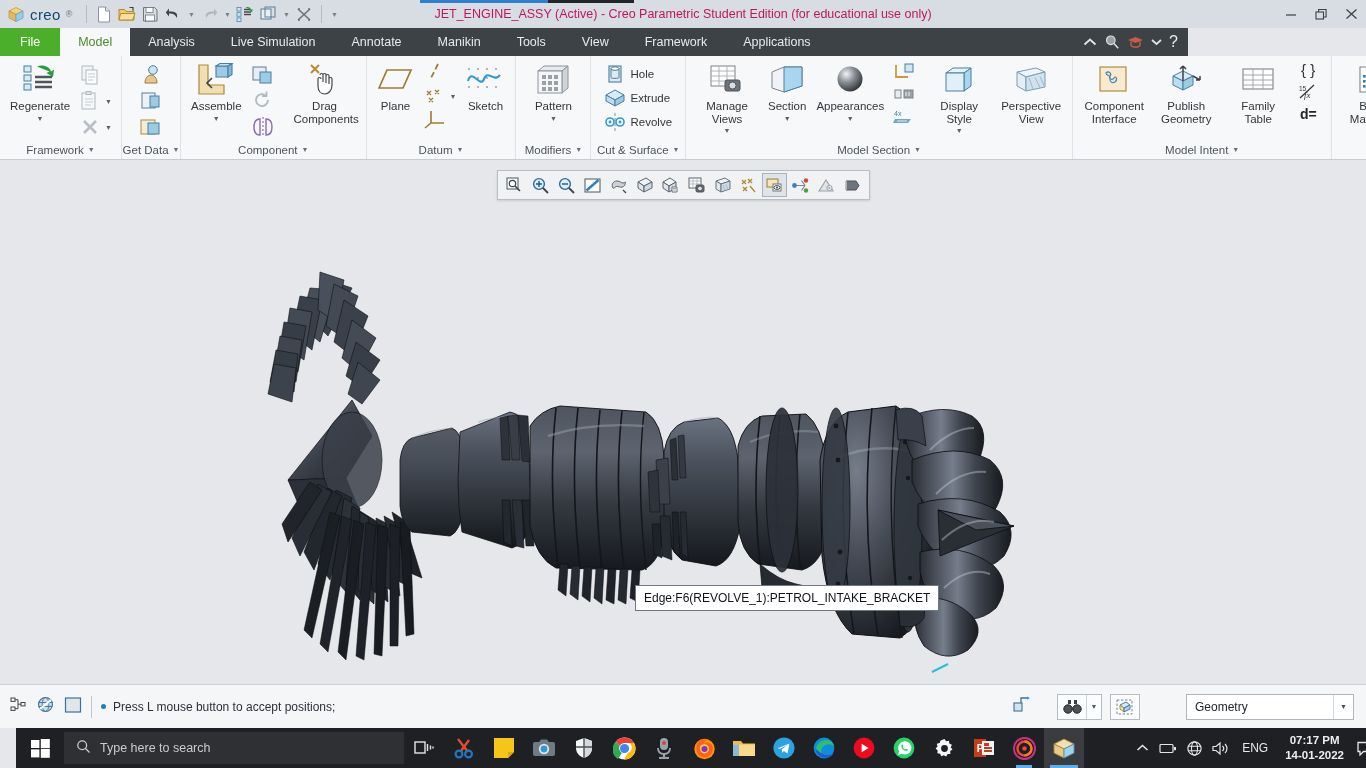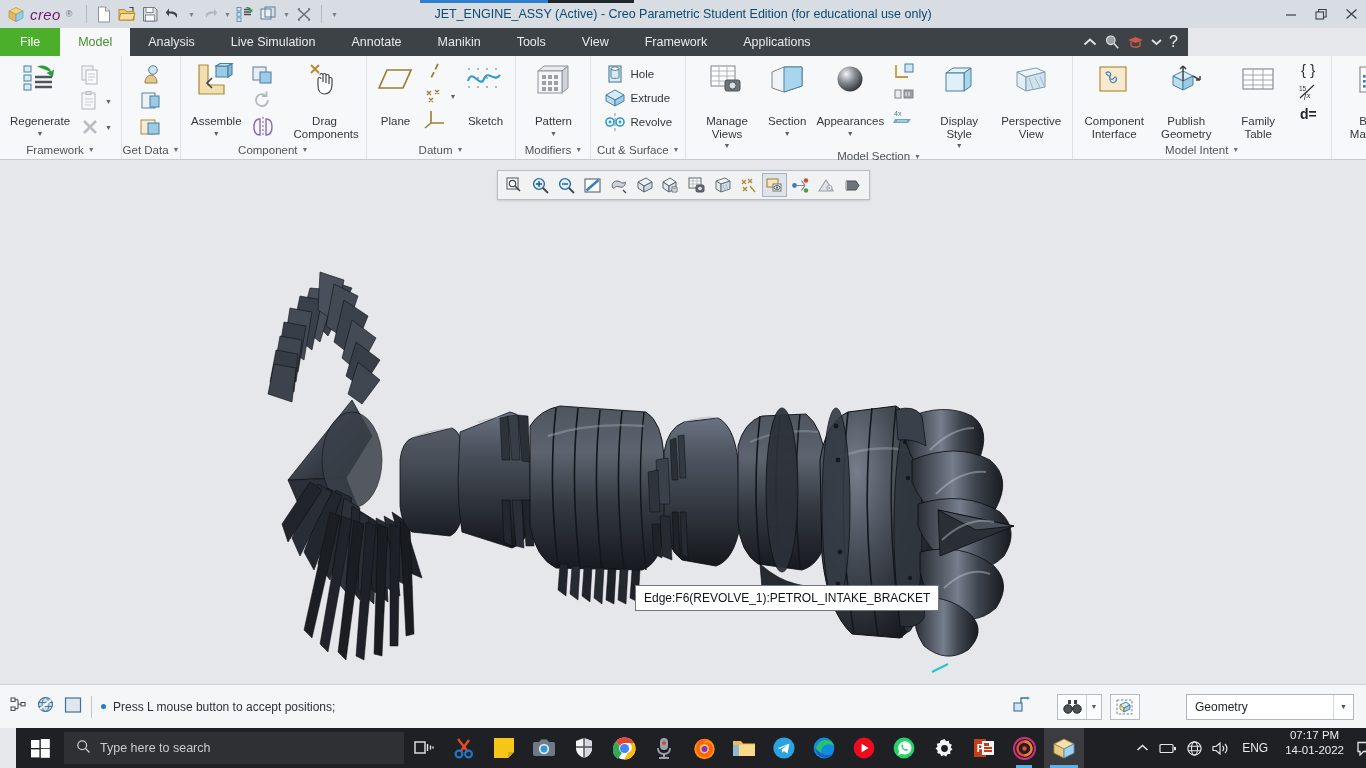--- a/index.html
+++ b/index.html
@@ -15,34 +15,34 @@
   #titlebar {
     position: absolute; left: 0; top: 0; width: 1366px; height: 28px;
     background: #d8dce3;
     display: flex; align-items: center;
   }
   #qat { display: flex; align-items: center; height: 28px; padding-left: 6px; gap: 1px; }
   .creo-logo { display: flex; align-items: center; gap: 5px; padding: 0 8px 0 2px; }
   .creo-cube {
     width: 17px; height: 17px; position: relative;
   }
-  .creo-word { font-size: 15px; color: #701a75; letter-spacing: .4px; font-style: italic; }
+  .creo-word { font-size: 15px; color: #0c4a6e; letter-spacing: .4px; }
   .qsep { width: 1px; height: 18px; background: #b4bac4; margin: 0 5px; }
   .qbtn {
     width: 22px; height: 22px; display: flex; align-items: center; justify-content: center;
     position: relative;
   }
   .qcaret {
     width: 12px; height: 22px; display: flex; align-items: center; justify-content: center;
     font-size: 7px; color: #7b808a;
   }
   #title-text {
     position: absolute; left: 0; right: 0; top: 0; height: 28px;
     display: flex; align-items: center; justify-content: center;
-    font-size: 12.5px; color: #0c4a6e; pointer-events: none;
+    font-size: 12.5px; color: #be185d; pointer-events: none;
   }
   #wincontrols {
     position: absolute; right: 0; top: 0; height: 28px; display: flex; align-items: center;
   }
   .wbtn {
     width: 30px; height: 26px; display: flex; align-items: center; justify-content: center;
     color: #3d4044;
   }
   #title-accent {
     position: absolute; left: 420px; top: 0; width: 214px; height: 3px;
@@ -81,21 +81,21 @@
     font-size: 11.5px; color: #4e5358; gap: 4px;
   }
   .group-label .dd { font-size: 7px; color: #6c7075; }
   .bigbtn {
     width: auto; min-width: 46px; display: flex; flex-direction: column; align-items: center;
     padding: 2px 4px 0 4px;
   }
   .bigbtn .glyph { height: 36px; display: flex; align-items: center; justify-content: center; }
   .bigbtn .lbl {
     font-size: 11.5px; color: #33373b; text-align: center; line-height: 12.5px;
-    margin-top: 17px; white-space: nowrap;
+    margin-top: 2px; white-space: nowrap;
   }
   .bigbtn .lbl.wrap { white-space: normal; width: 62px; }
   .dcaret { font-size: 7px; color: #5d6166; line-height: 9px; margin-top: 1px; }
   .smallcol { display: flex; flex-direction: column; gap: 2px; padding-top: 3px; }
   .smallbtn { display: flex; align-items: center; gap: 4px; padding: 1px 3px; }
   .smallbtn .lbl { font-size: 11.5px; color: #33373b; white-space: nowrap; }
   .iconbox { display: flex; align-items: center; justify-content: center; }
 
   
   #graphics {
@@ -163,22 +163,22 @@
   .tb-icon.active::after {
     content: ""; position: absolute; bottom: 0; left: 6px; right: 6px; height: 3px; background: #5bb0ec;
   }
   .tb-icon.running::after {
     content: ""; position: absolute; bottom: 0; left: 12px; right: 12px; height: 3px; background: #5bb0ec;
   }
   #tb-tray { margin-left: auto; display: flex; align-items: center; height: 40px; padding-right: 4px; }
   .tray-icon { width: 26px; height: 40px; display: flex; align-items: center; justify-content: center; color: #e3e5e7; }
   #tb-lang { font-size: 12px; color: #e8eaec; padding: 0 9px; }
   #tb-clock {
-    display: flex; flex-direction: column; align-items: center; justify-content: flex-start;
-    font-size: 11.5px; color: #eceeef; line-height: 15px; padding: 0 8px; height: 40px;
+    display: flex; flex-direction: column; align-items: center; justify-content: center;
+    font-size: 11.5px; color: #eceeef; line-height: 15px; padding: 0 8px; height: 40px; font-weight: bold;
   }
   #tb-notify { width: 26px; height: 40px; display: flex; align-items: center; justify-content: center; }
 </style>
 </head>
 <body>
 
 <div id="titlebar">
   <div id="qat">
     <div class="creo-logo">
       <span class="creo-cube">

